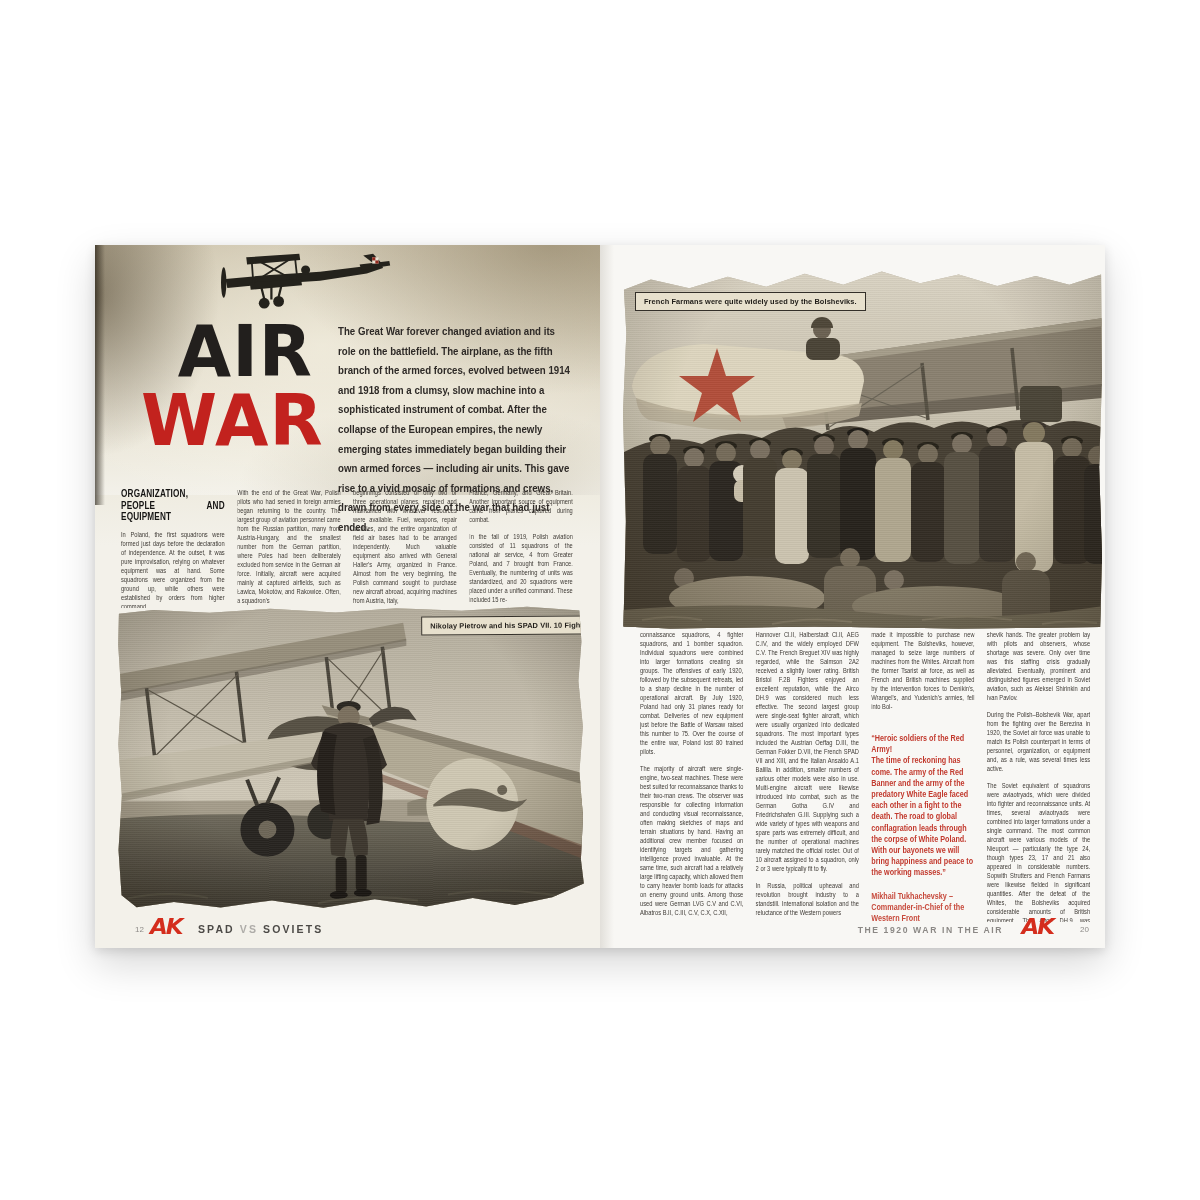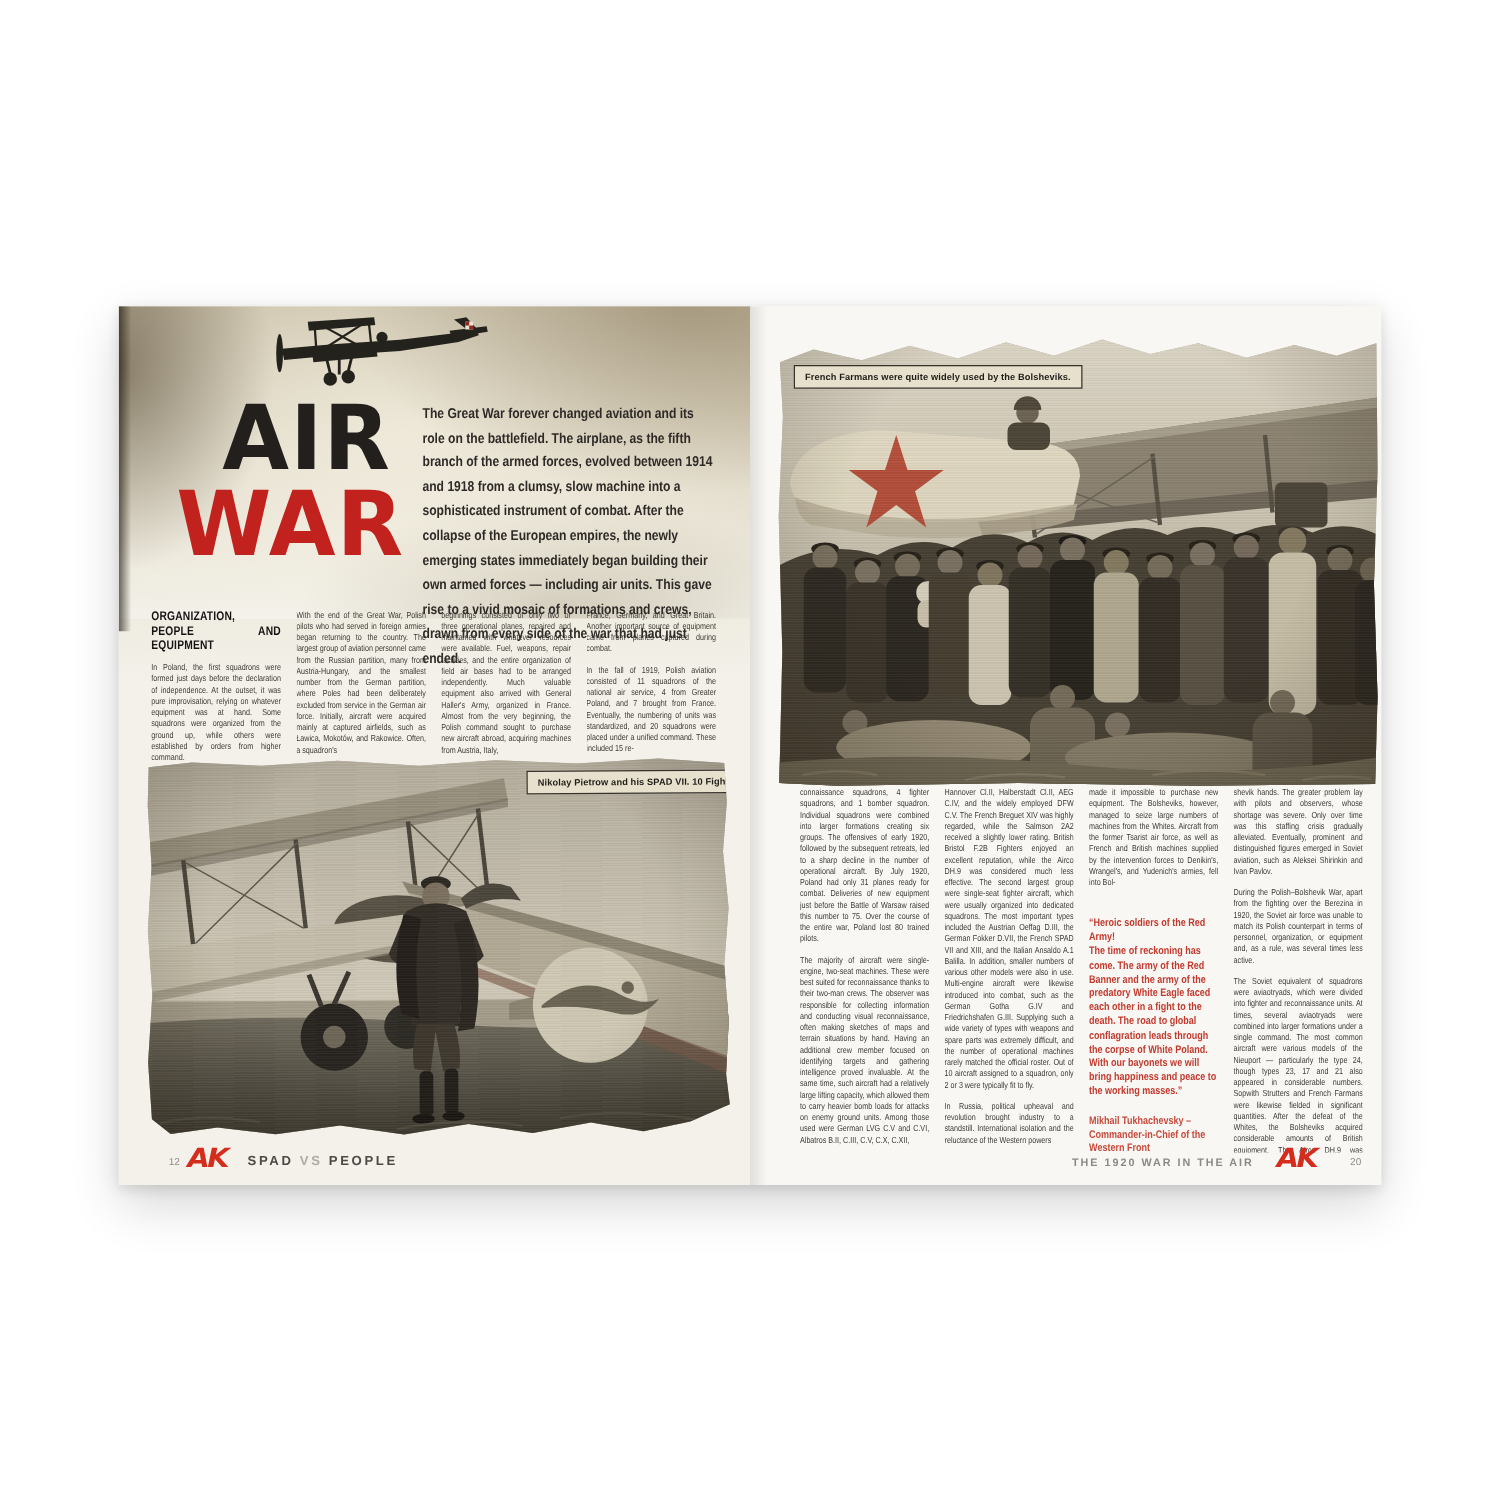--- a/index.html
+++ b/index.html
@@ -195,21 +195,21 @@
           <ellipse cx="245" cy="286" rx="9" ry="4" fill="#191613"></ellipse>
         </g>
         <path d="M10,290 q40,-8 80,0 M200,296 q50,-10 100,-2 M330,288 q50,-8 110,2" stroke="#5a5547" stroke-width="2" fill="none" opacity=".7"></path>
       </svg>
       <div class="cap cap-pilot">Nikolay Pietrow and his SPAD VII. 10 Fighter Otryad.</div>
     </div>
 
     <div class="footer">
       <span class="pagenum pn-left">12</span>
       <span class="ak ak-left">AK</span>
-      <span class="f-label-left"><span>SPAD</span> <span class="vs">VS</span> <span>PEOPLE</span></span>
+      <span class="f-label-left"><span>SPAD</span> <span class="vs">VS</span> <span>SOVIETS</span></span>
     </div>
   </div>
 
   <div class="page page-right">
 
     <div class="photo photo-right">
       <svg viewBox="0 0 481 362" preserveAspectRatio="none">
         <defs>
           <linearGradient id="skyR" x1="0" y1="0" x2="0" y2="1">
             <stop offset="0" stop-color="#dad3c3"></stop>

